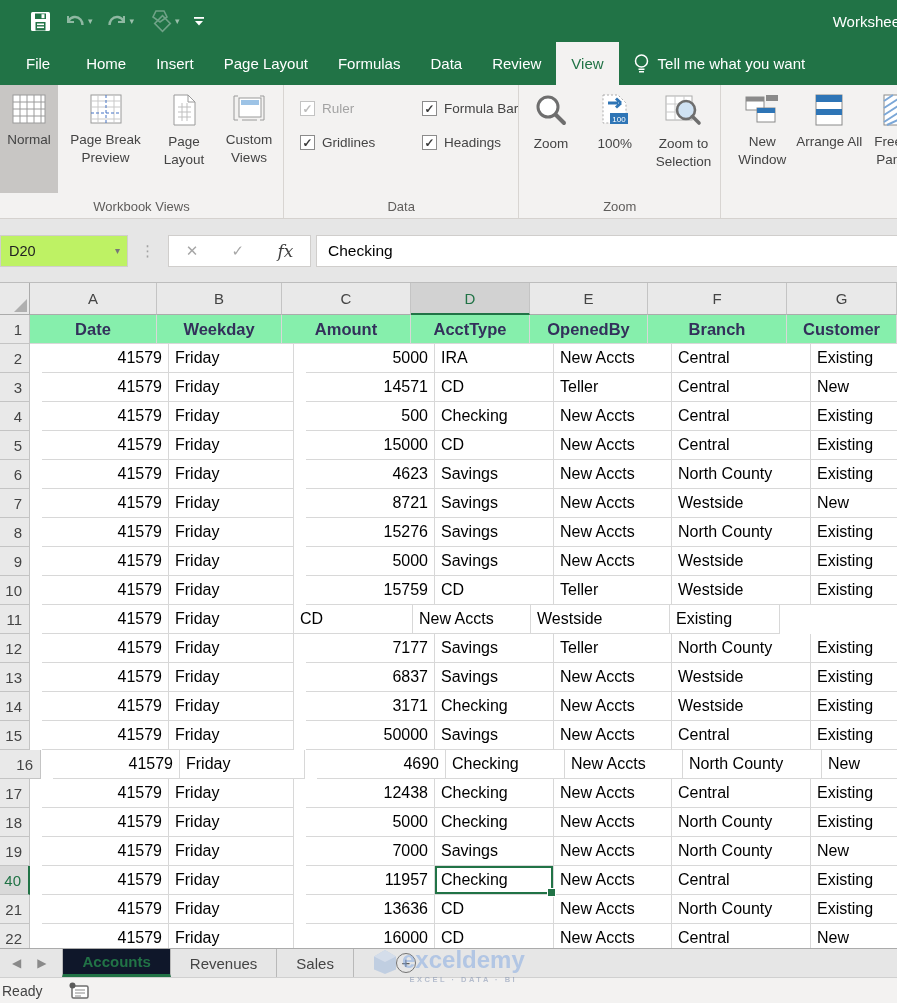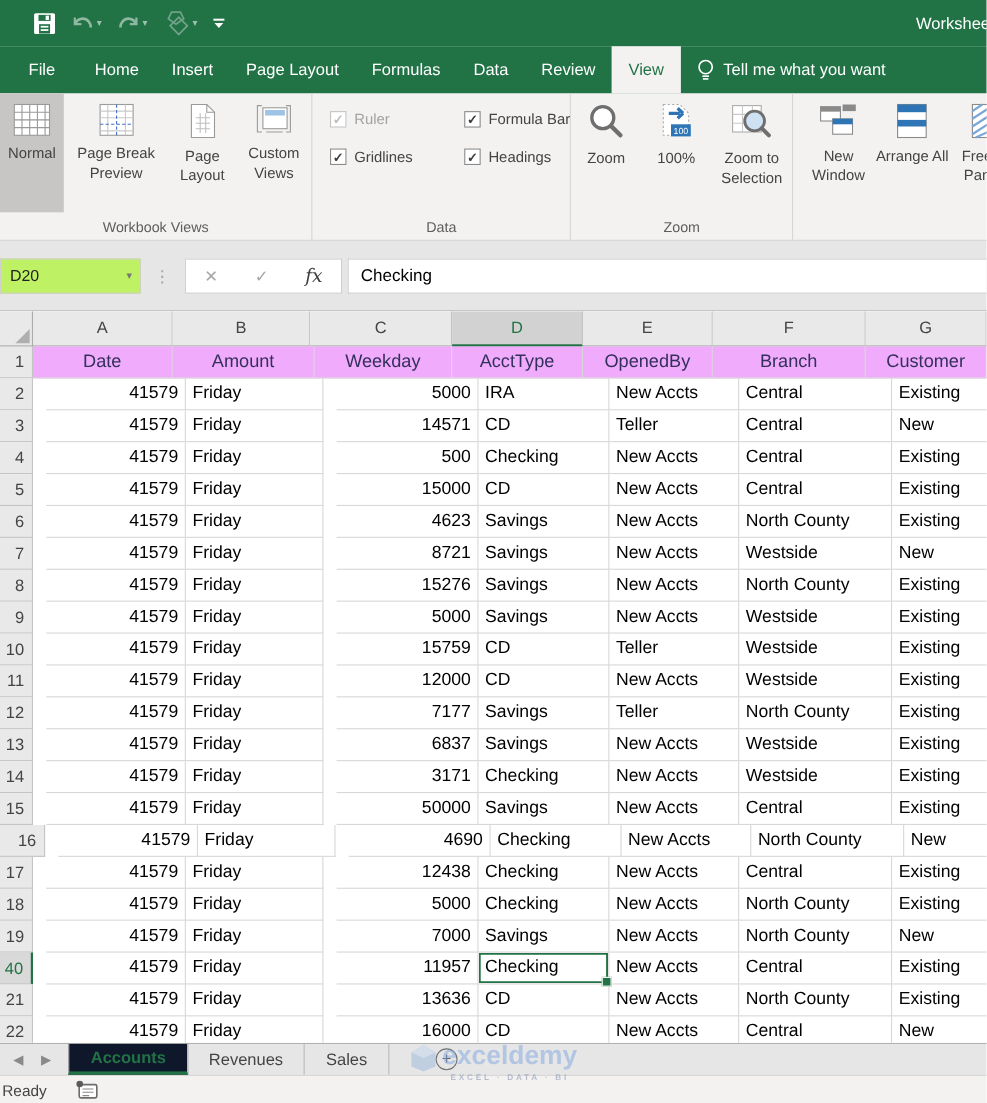--- a/index.html
+++ b/index.html
@@ -63,21 +63,21 @@
   #grid { height:665px; background:#fff; overflow:hidden; position:relative; }
   .grow { display:flex; height:29px; }
   .grow.hdrrow { height:32px; }
   .gcell { flex:none; display:flex; align-items:center; border-right:1px solid #D8D8D8; border-bottom:1px solid #D8D8D8; overflow:hidden; white-space:nowrap; }
   .colhdr { justify-content:center; background:#E9E9E9; color:#444; font-size:15px; border-right:1px solid #C4C4C4; border-bottom:1px solid #ABABAB; }
   .colhdr.selhdr { background:#D2D2D2; color:#217346; border-bottom:2px solid #217346; }
   .corner { background:#E9E9E9; border-right:1px solid #ABABAB; border-bottom:1px solid #ABABAB; position:relative; }
   .tri { position:absolute; right:2px; bottom:2px; width:0; height:0; border-bottom:13px solid #AFAFAF; border-left:13px solid transparent; }
   .rowhdr { justify-content:flex-end; padding-right:7px; background:#E9E9E9; color:#444; font-size:15px; border-right:1px solid #C4C4C4; border-bottom:1px solid #C4C4C4; }
   .rowhdr.selhdr-row { background:#D9D9D9; color:#217346; border-right:2px solid #217346; }
-  .peach { background:#f0abfc; color:#33305B; justify-content:center; font-size:16.5px; font-weight:400; }
+  .peach { background:#86efac; color:#33305B; justify-content:center; font-size:16.5px; font-weight:700; }
   .dcell { font-size:16px; color:#000; padding:0 6px; }
   .dcell.num { justify-content:flex-end;margin-left:12px; }
   .dcell.txt { justify-content:flex-start; }
   .dcell.selcell { position:relative; box-shadow:inset 0 0 0 2px #217346; z-index:2; overflow:visible; }
   .dcell.selcell::after { content:''; position:absolute; right:-3px; bottom:-3px; width:7px; height:7px; background:#217346; border:1px solid #fff; z-index:3; }
 
   
   .sheetbar { height:29px; background:#E6E6E6; border-top:1px solid #ABABAB; display:flex; align-items:stretch; }
   .snav { display:flex; align-items:center; gap:16px; padding:0 16px 0 12px; color:#8A8A8A; font-size:12px; }
   .stab { display:flex; align-items:center; padding:0 19px; font-size:15px; color:#444; border-right:1px solid #B9B9B9; cursor:default; }
@@ -310,22 +310,22 @@
         <div class="gcell colhdr" style="width: 125px;">B</div>
         <div class="gcell colhdr" style="width: 129px;">C</div>
         <div class="gcell colhdr selhdr" style="width: 119px;">D</div>
         <div class="gcell colhdr" style="width: 118px;">E</div>
         <div class="gcell colhdr" style="width: 139px;">F</div>
         <div class="gcell colhdr" style="width: 110px;">G</div>
       </div>
       <div class="grow">
         <div class="gcell rowhdr" style="width: 30px;">1</div>
         <div class="gcell peach" style="width: 127px;">Date</div>
+        <div class="gcell peach" style="width: 125px;">Weekday</div>
         <div class="gcell peach" style="width: 129px;">Amount</div>
-        <div class="gcell peach" style="width: 125px;">Weekday</div>
         <div class="gcell peach" style="width: 119px;">AcctType</div>
         <div class="gcell peach" style="width: 118px;">OpenedBy</div>
         <div class="gcell peach" style="width: 139px;">Branch</div>
         <div class="gcell peach" style="width: 110px;">Customer</div>
       </div>
       <div class="grow">
         <div class="gcell rowhdr" style="width: 30px;">2</div>
         <div class="gcell dcell num" style="width: 127px;">41579</div>
         <div class="gcell dcell txt" style="width: 125px;">Friday</div>
         <div class="gcell dcell num" style="width: 129px;">5000</div>
@@ -411,21 +411,20 @@
         <div class="gcell dcell num" style="width: 129px;">15759</div>
         <div class="gcell dcell txt" style="width: 119px;">CD</div>
         <div class="gcell dcell txt" style="width: 118px;">Teller</div>
         <div class="gcell dcell txt" style="width: 139px;">Westside</div>
         <div class="gcell dcell txt" style="width: 110px;">Existing</div>
       </div>
       <div class="grow">
         <div class="gcell rowhdr" style="width: 30px;">11</div>
         <div class="gcell dcell num" style="width: 127px;">41579</div>
         <div class="gcell dcell txt" style="width: 125px;">Friday</div>
-        <div class="gcell dcell num" style="width: 129px;">12000</div>
         <div class="gcell dcell txt" style="width: 119px;">CD</div>
         <div class="gcell dcell txt" style="width: 118px;">New Accts</div>
         <div class="gcell dcell txt" style="width: 139px;">Westside</div>
         <div class="gcell dcell txt" style="width: 110px;">Existing</div>
       </div>
       <div class="grow">
         <div class="gcell rowhdr" style="width: 30px;">12</div>
         <div class="gcell dcell num" style="width: 127px;">41579</div>
         <div class="gcell dcell txt" style="width: 125px;">Friday</div>
         <div class="gcell dcell num" style="width: 129px;">7177</div>

